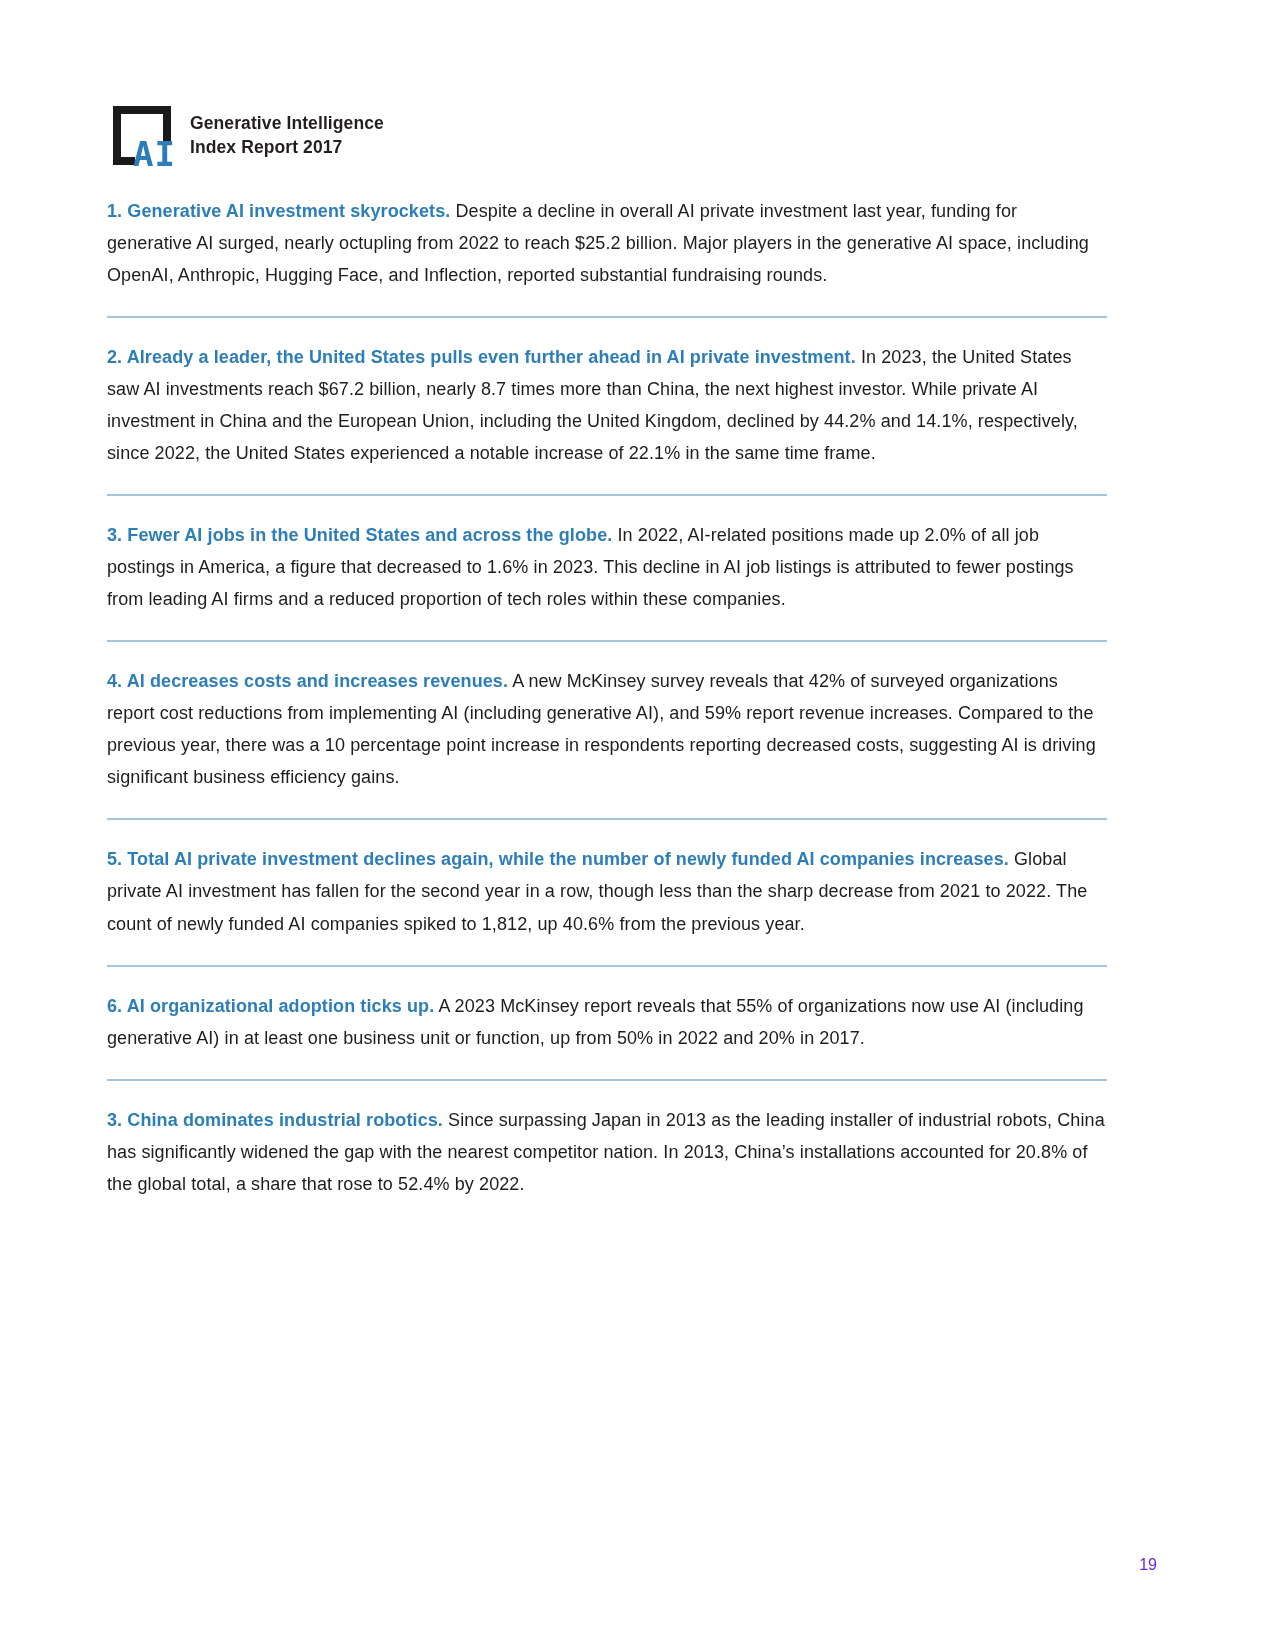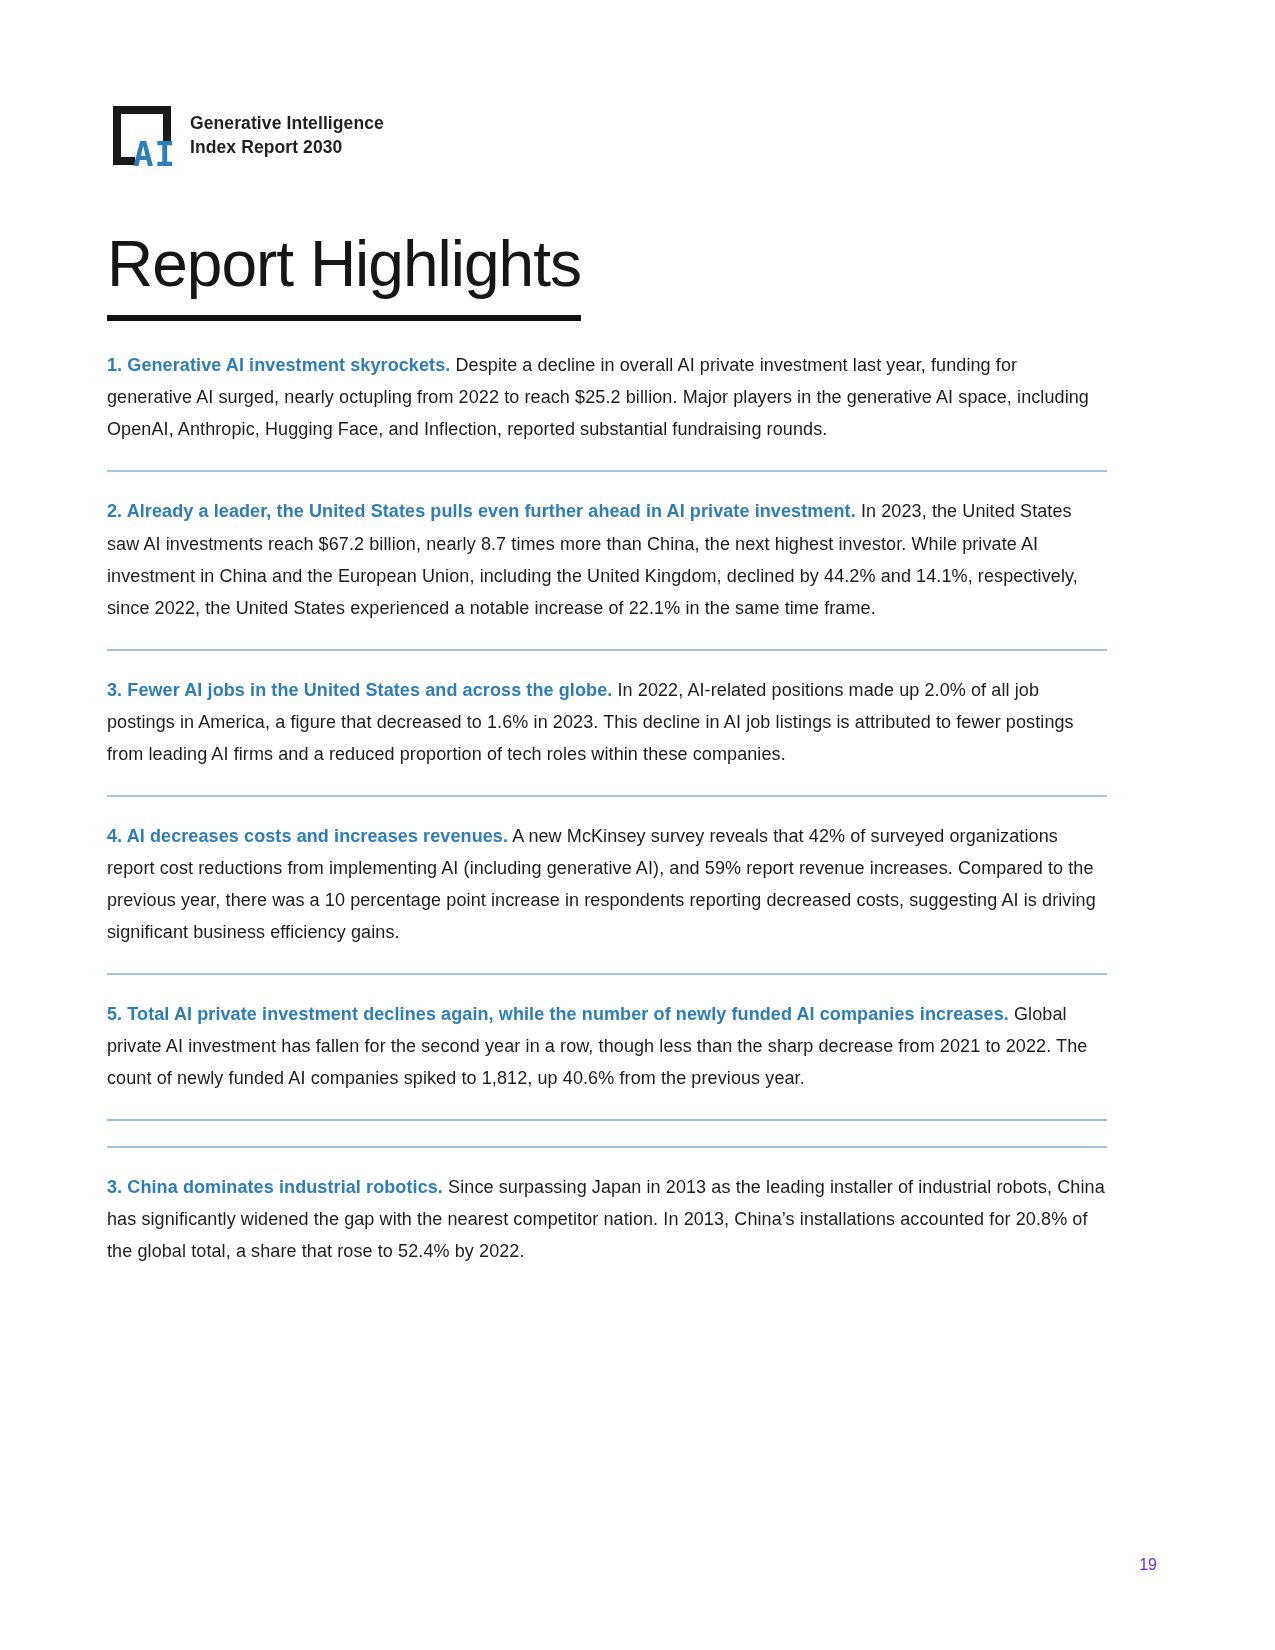--- a/index.html
+++ b/index.html
@@ -89,46 +89,44 @@
 <div class="page">
   <div class="content">
 
     <div class="brand-row">
       <svg class="logo-mark" viewBox="0 0 68 64" xmlns="http://www.w3.org/2000/svg" aria-hidden="true">
         <path d="M 24 58 L 10 58 L 10 7 L 60 7 L 60 36" fill="none" stroke="#1a1a1a" stroke-width="8" stroke-linecap="square" stroke-linejoin="miter"></path>
         <text x="26" y="63" font-family="'DejaVu Sans Mono', monospace" font-weight="700" font-size="34" fill="#2d7eb8" letter-spacing="1">AI</text>
       </svg>
       <div class="brand-text">
         <div>Generative Intelligence</div>
-        <div>Index Report 2030</div>
+        <div>Index Report 2017</div>
       </div>
     </div>
 
-    <div>
-      <h1 class="page-title">Report Highlights</h1>
-    </div>
 
 
     <div class="highlights">
 
       <p class="highlight-item"><span class="highlight-label">1. Generative AI investment skyrockets.</span> <span>Despite a decline in overall AI private investment last year, funding for generative AI surged, nearly octupling from 2022 to reach $25.2 billion. Major players in the generative AI space, including OpenAI, Anthropic, Hugging Face, and Inflection, reported substantial fundraising rounds.</span></p>
       <hr class="section-divider">
 
       <p class="highlight-item"><span class="highlight-label">2. Already a leader, the United States pulls even further ahead in AI private investment.</span> <span>In 2023, the United States saw AI investments reach $67.2 billion, nearly 8.7 times more than China, the next highest investor. While private AI investment in China and the European Union, including the United Kingdom, declined by 44.2% and 14.1%, respectively, since 2022, the United States experienced a notable increase of 22.1% in the same time frame.</span></p>
       <hr class="section-divider">
 
       <p class="highlight-item"><span class="highlight-label">3. Fewer AI jobs in the United States and across the globe.</span> <span>In 2022, AI-related positions made up 2.0% of all job postings in America, a figure that decreased to 1.6% in 2023. This decline in AI job listings is attributed to fewer postings from leading AI firms and a reduced proportion of tech roles within these companies.</span></p>
       <hr class="section-divider">
 
       <p class="highlight-item"><span class="highlight-label">4. AI decreases costs and increases revenues.</span> <span>A new McKinsey survey reveals that 42% of surveyed organizations report cost reductions from implementing AI (including generative AI), and 59% report revenue increases. Compared to the previous year, there was a 10 percentage point increase in respondents reporting decreased costs, suggesting AI is driving significant business efficiency gains.</span></p>
       <hr class="section-divider">
 
       <p class="highlight-item"><span class="highlight-label">5. Total AI private investment declines again, while the number of newly funded AI companies increases.</span> <span>Global private AI investment has fallen for the second year in a row, though less than the sharp decrease from 2021 to 2022. The count of newly funded AI companies spiked to 1,812, up 40.6% from the previous year.</span></p>
       <hr class="section-divider">
 
+      <p class="highlight-item"><span class="highlight-label">6. AI organizational adoption ticks up.</span> <span>A 2023 McKinsey report reveals that 55% of organizations now use AI (including generative AI) in at least one business unit or function, up from 50% in 2022 and 20% in 2017.</span></p>
       <hr class="section-divider">
 
       <p class="highlight-item"><span class="highlight-label">3. China dominates industrial robotics.</span> <span>Since surpassing Japan in 2013 as the leading installer of industrial robots, China has significantly widened the gap with the nearest competitor nation. In 2013, China’s installations accounted for 20.8% of the global total, a share that rose to 52.4% by 2022.</span></p>
 
     </div>
   </div>
 
   <div class="page-number">19</div>
 </div>
 

